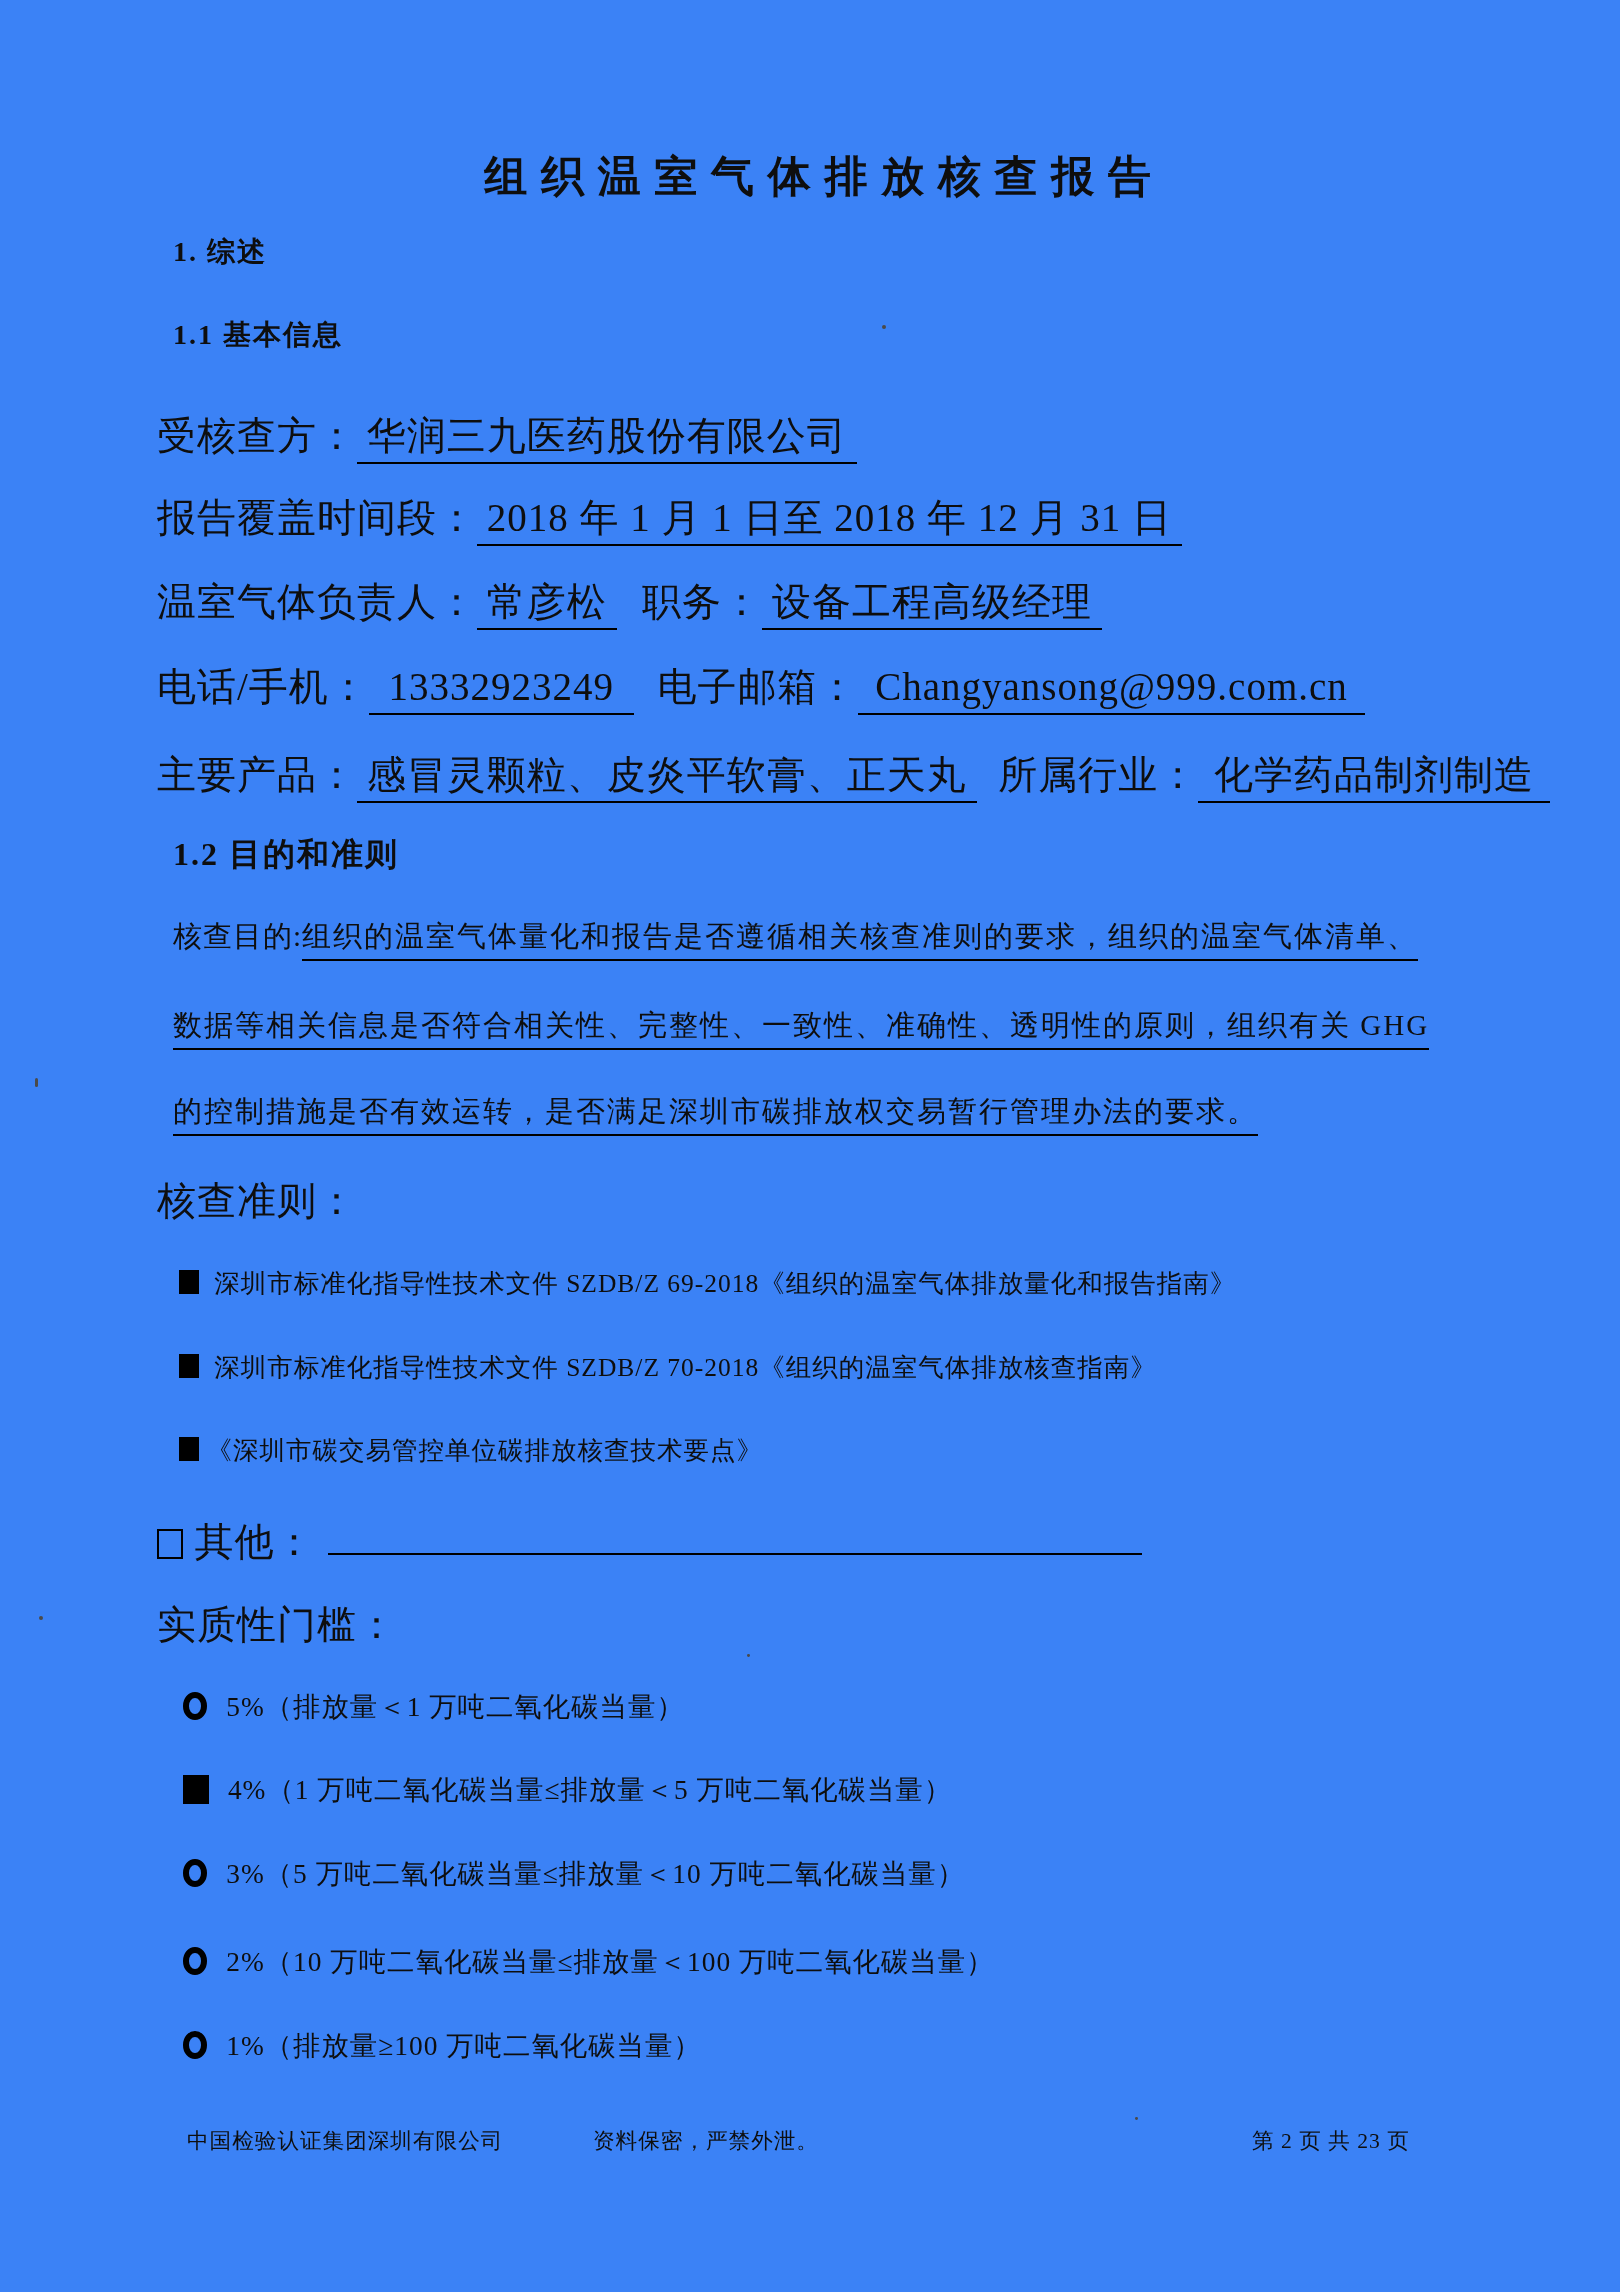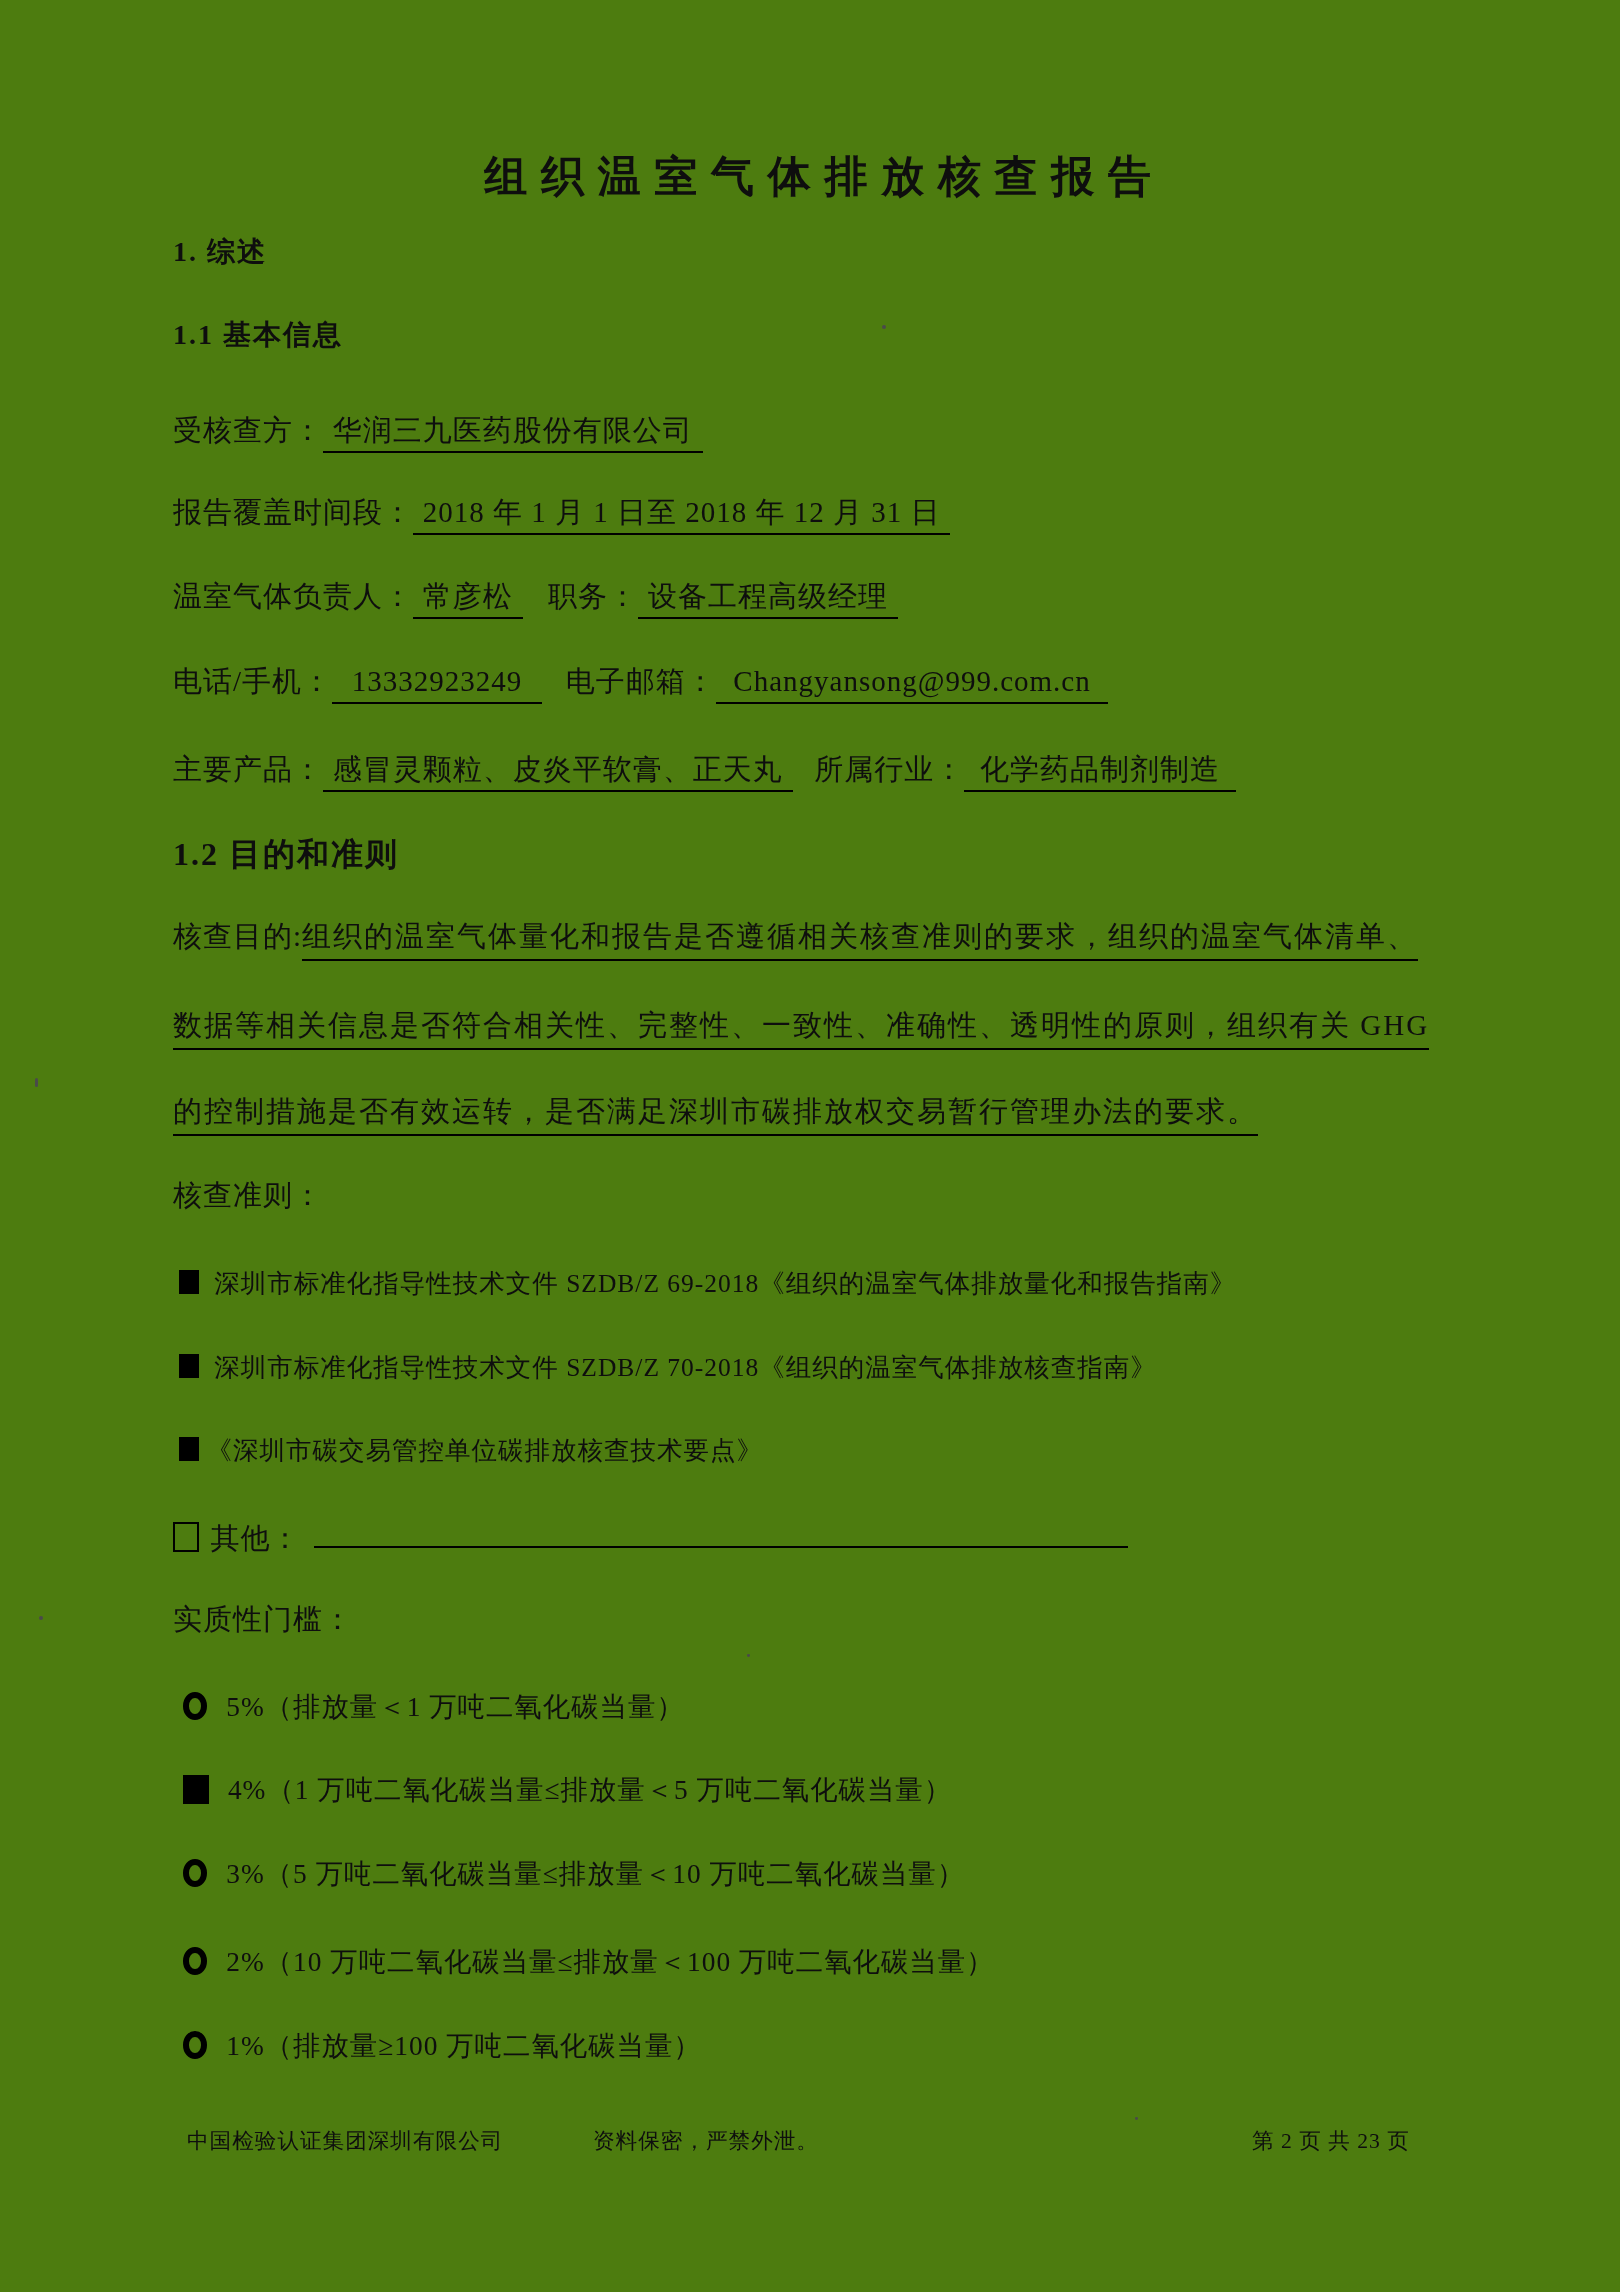--- a/index.html
+++ b/index.html
@@ -1,30 +1,30 @@
 <!DOCTYPE html>
 <html><head>
 <meta charset="utf-8">
 <style>
   html,body{margin:0;padding:0;background:#e8e8e8;}
   .page{
     position:relative;
     width:1620px;height:2293px;
-    background:#4d7c0f;
+    background:#3b82f6;
     color:#0e0e0e;
     font-family:"Liberation Serif","DejaVu Serif",serif;
     overflow:hidden;
   }
   .abs{position:absolute;white-space:nowrap;line-height:1;}
   .title{
     left:0;right:0;top:155px;text-align:center;padding-left:29px;
     font-size:43px;font-weight:bold;letter-spacing:13.7px;
   }
   .heading{left:173px;font-size:28px;font-weight:bold;letter-spacing:2px;}
-  .row{left:173px;font-size:29px;letter-spacing:1px;}
+  .row{left:157px;font-size:39px;letter-spacing:1px;}
   .lbl{letter-spacing:1px;}
   .u{
     border-bottom:2px solid #000;
     padding:0 9.8px 4.9px 9.8px;
   }
   .para{left:173px;font-size:29px;letter-spacing:2px;}
   .pu{border-bottom:2px solid #000;padding-bottom:6.9px;}
   .crit-row{left:173px;font-size:25.5px;letter-spacing:1px;font-family:Liberation Serif, serif;}
   .crit-marker{
     display:inline-block;width:15.7px;height:19.6px;

